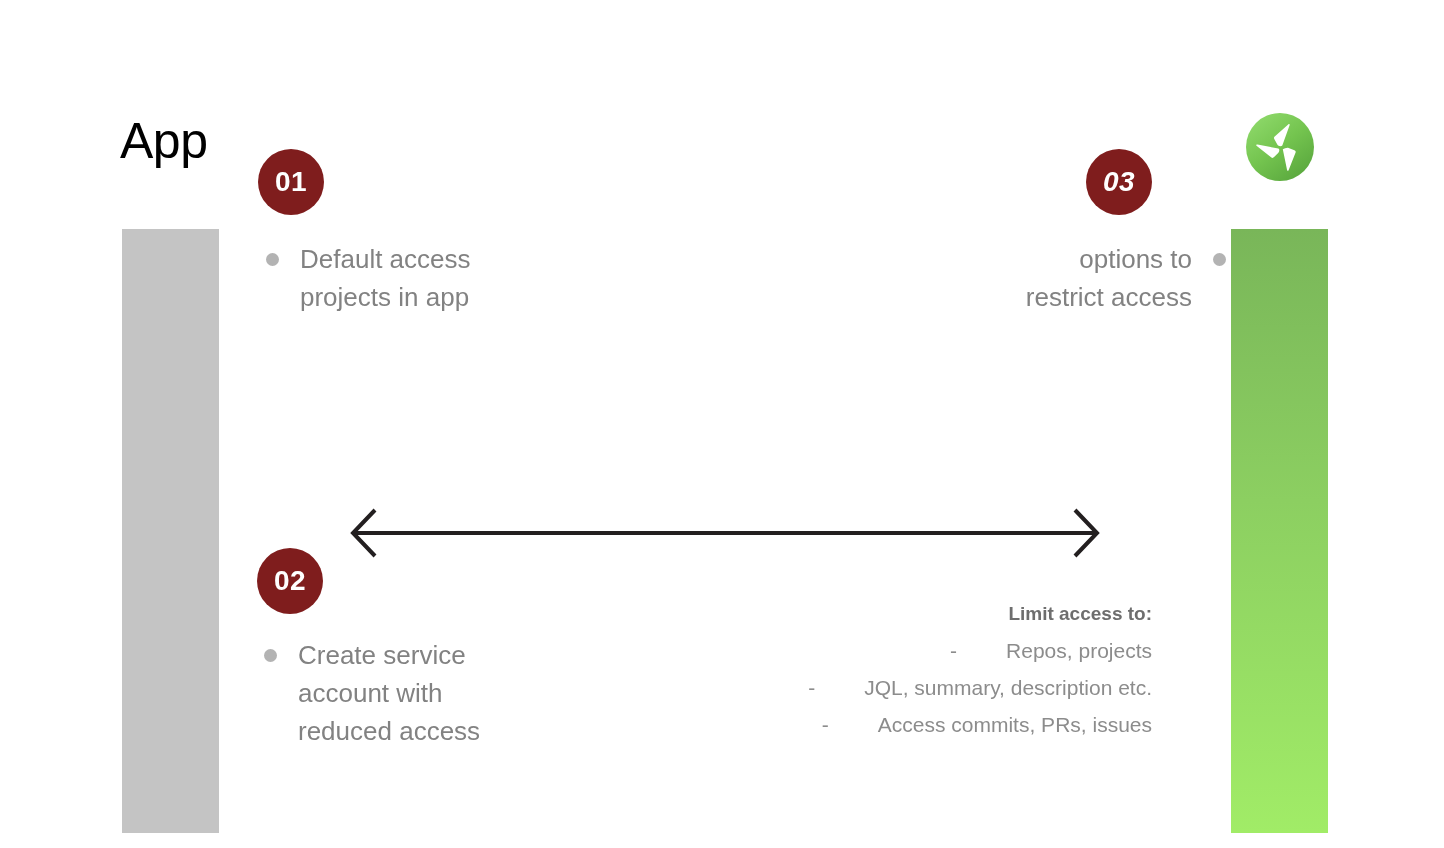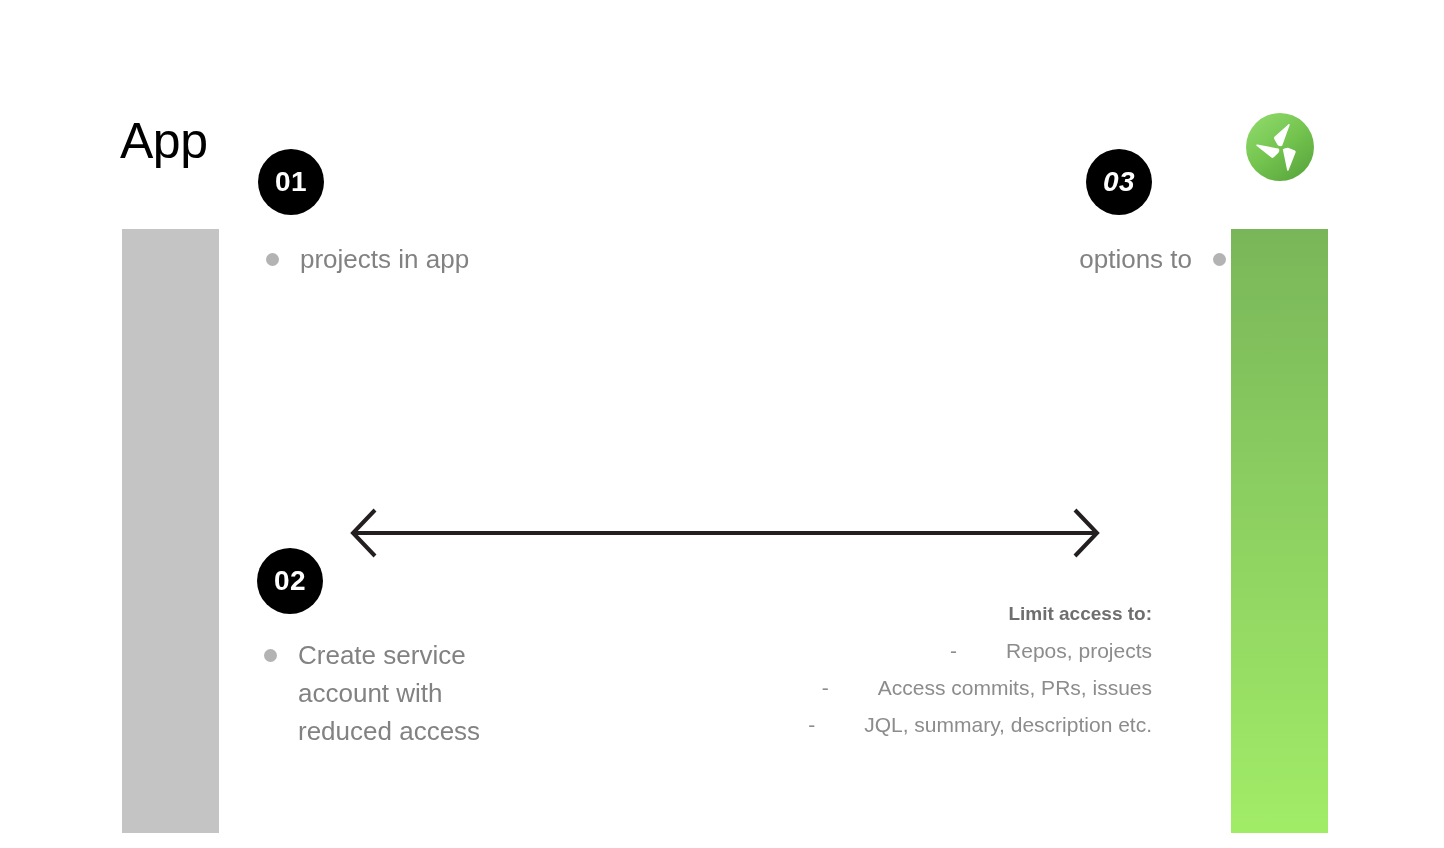--- a/index.html
+++ b/index.html
@@ -51,21 +51,21 @@
     height: 68px;
   }
   .logo svg { display: block; width: 68px; height: 68px; }
 
   
   .step-badge {
     position: absolute;
     width: 66px;
     height: 66px;
     border-radius: 50%;
-    background: #000000;
+    background: #7f1d1d;
     color: #ffffff;
     font-size: 28px;
     font-weight: 700;
     display: flex;
     align-items: center;
     justify-content: center;
     letter-spacing: 0.5px;
   }
   .badge-01 { left: 258px;  top: 149px; }
   .badge-02 { left: 257px;  top: 548px; }
@@ -173,54 +173,56 @@
   </div>
 
   <div class="step-badge badge-01">01</div>
 
   <div class="step-badge badge-02">02</div>
 
   <div class="step-badge badge-03">03</div>
 
   <div class="step-text left text-01">
     <span class="dot"></span>
+    <span class="line">Default access</span>
     <span class="line">projects in app</span>
   </div>
 
   <div class="step-text left text-02">
     <span class="dot"></span>
     <span class="line">Create service</span>
     <span class="line">account with</span>
     <span class="line">reduced access</span>
   </div>
 
   <div class="step-text right text-03">
     <span class="dot"></span>
     <span class="line">options to</span>
+    <span class="line">restrict access</span>
   </div>
 
   <div class="arrow-wrap">
     <svg viewBox="0 0 760 66" xmlns="http://www.w3.org/2000/svg" aria-hidden="true">
       <g stroke="#231f20" stroke-width="4" fill="none" stroke-linecap="butt" stroke-linejoin="miter">
         <line x1="9" y1="33" x2="751" y2="33"></line>
         <polyline points="30,10 8,33 30,56"></polyline>
         <polyline points="730,10 752,33 730,56"></polyline>
       </g>
     </svg>
   </div>
 
   <div class="limit-block">
     <div class="limit-title">Limit access to:</div>
 
     <div class="limit-item">
       <span class="dash">-</span><span>Repos, projects</span>
     </div>
 
     <div class="limit-item">
+      <span class="dash">-</span><span>JQL, summary, description etc.</span>
+    </div>
+
+    <div class="limit-item">
       <span class="dash">-</span><span>Access commits, PRs, issues</span>
     </div>
-
-    <div class="limit-item">
-      <span class="dash">-</span><span>JQL, summary, description etc.</span>
-    </div>
   </div>
 
 </div>
 
 </body></html>

